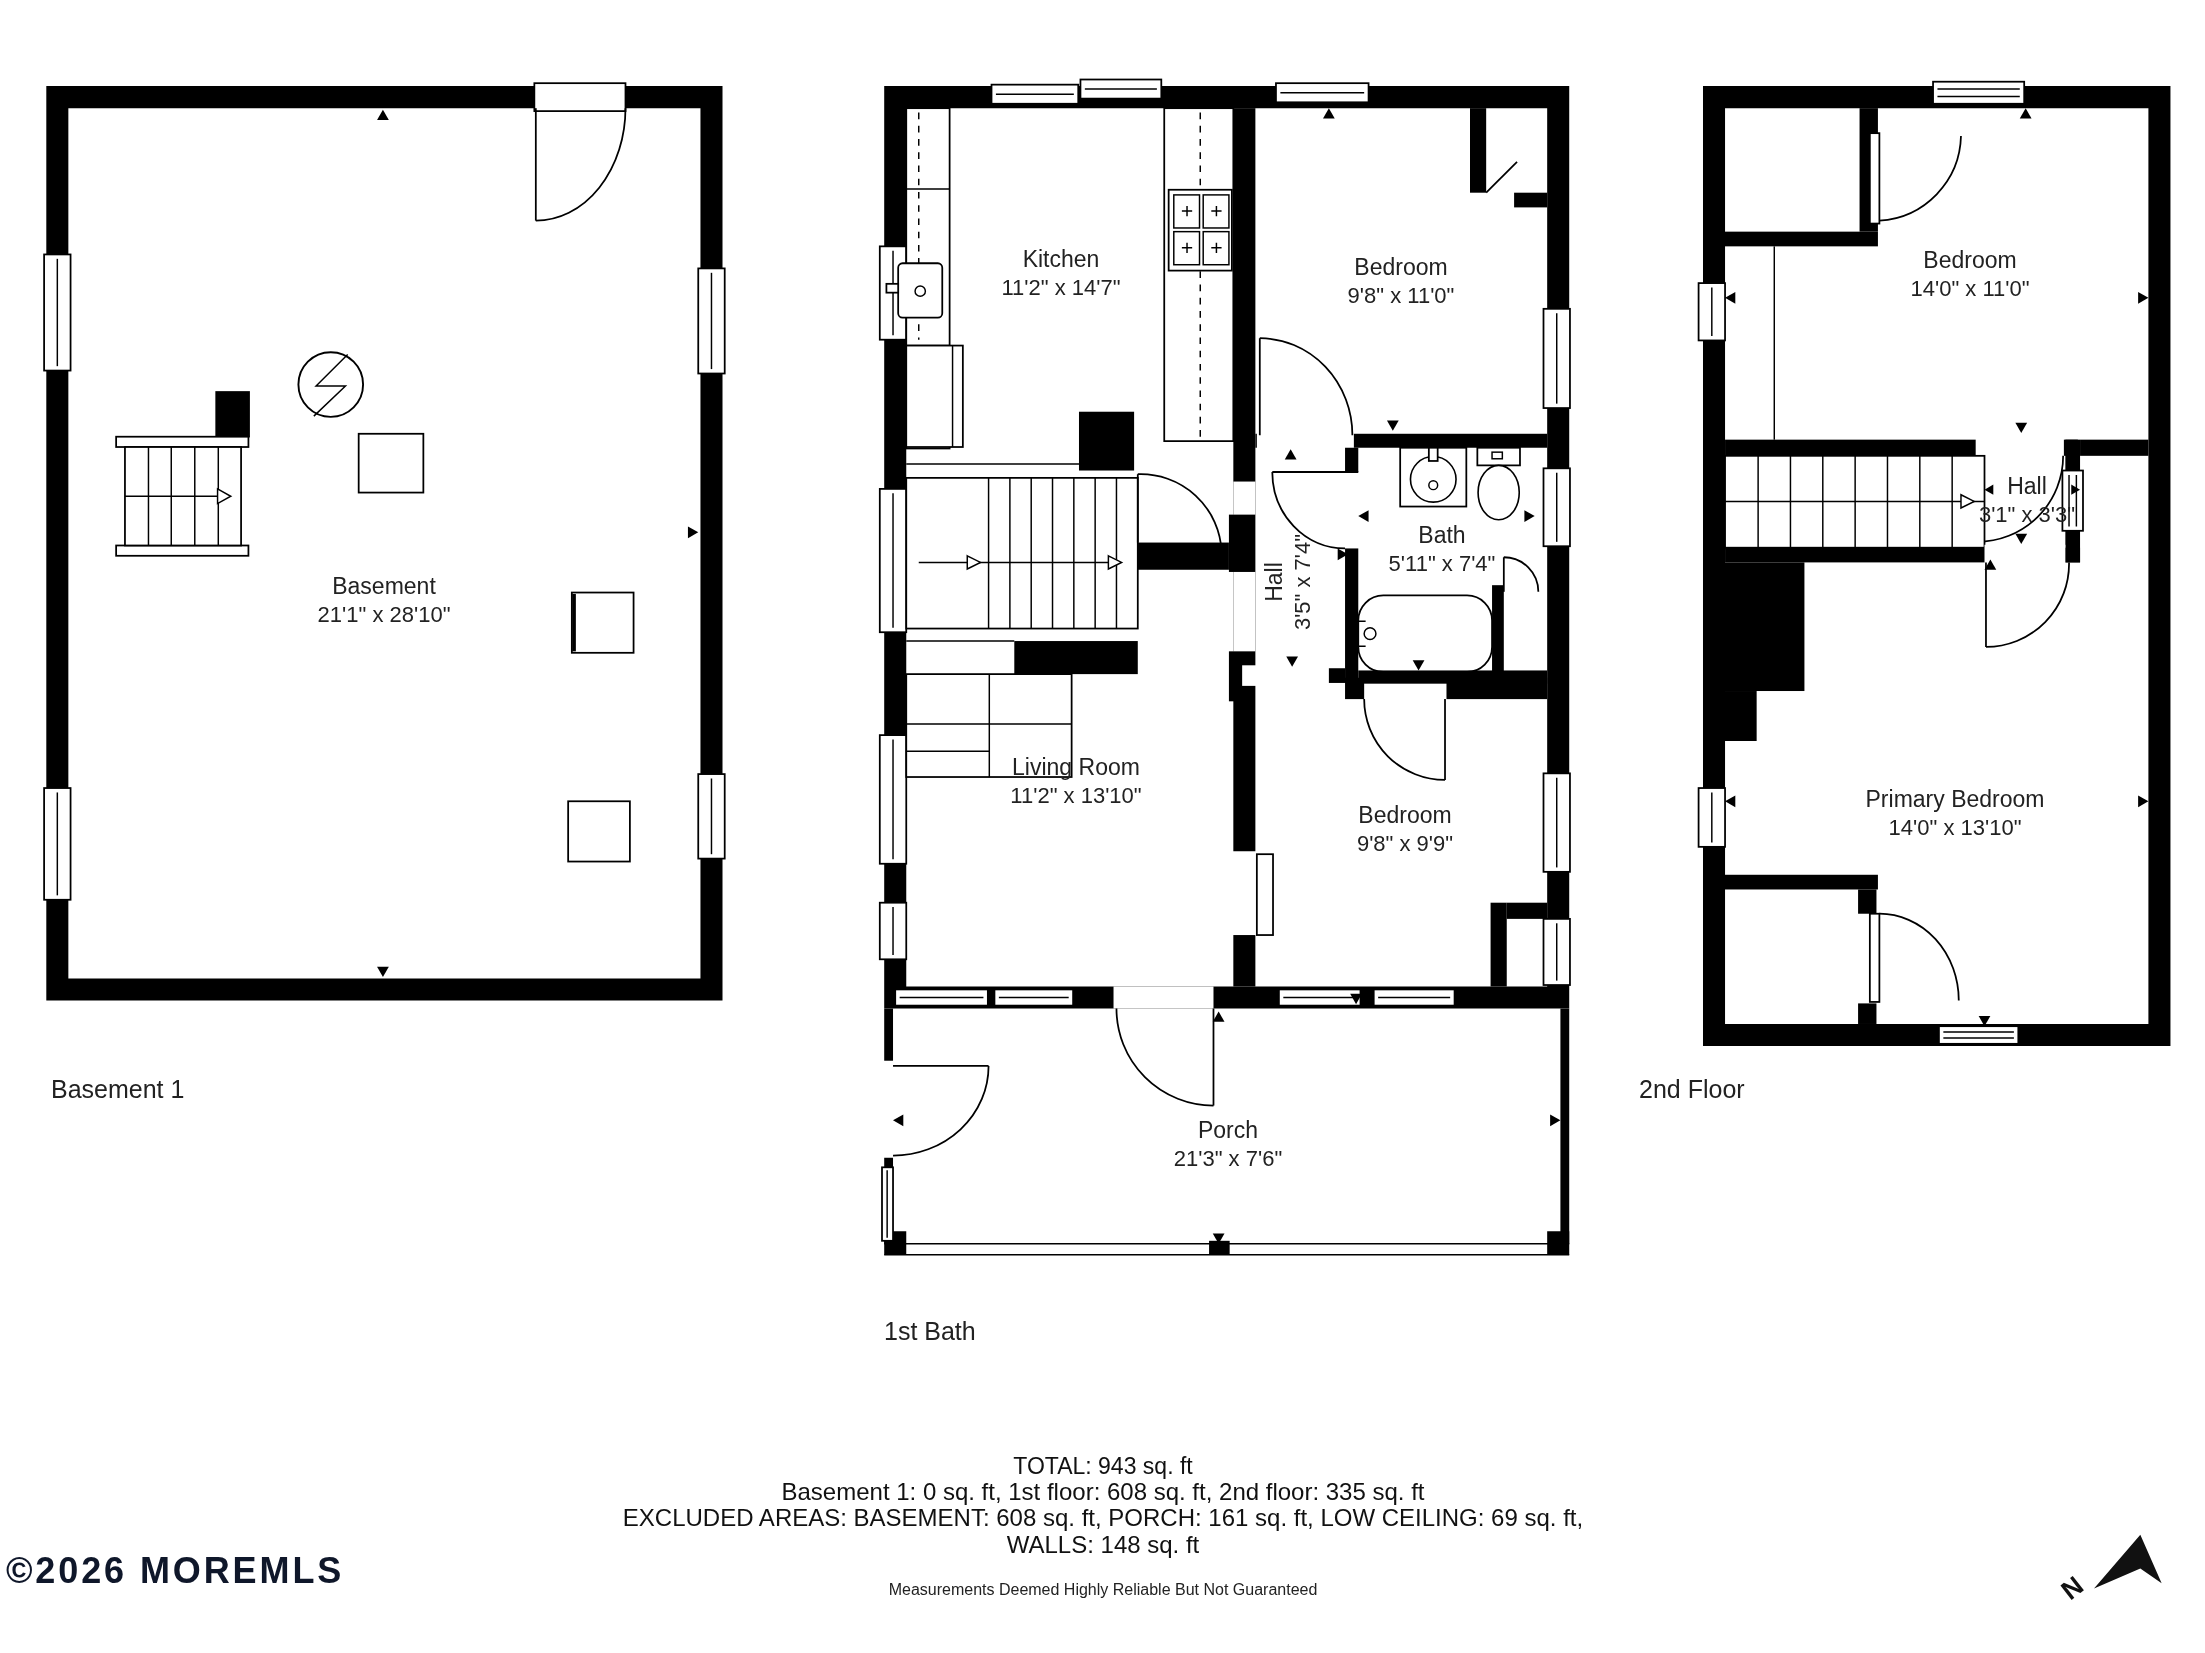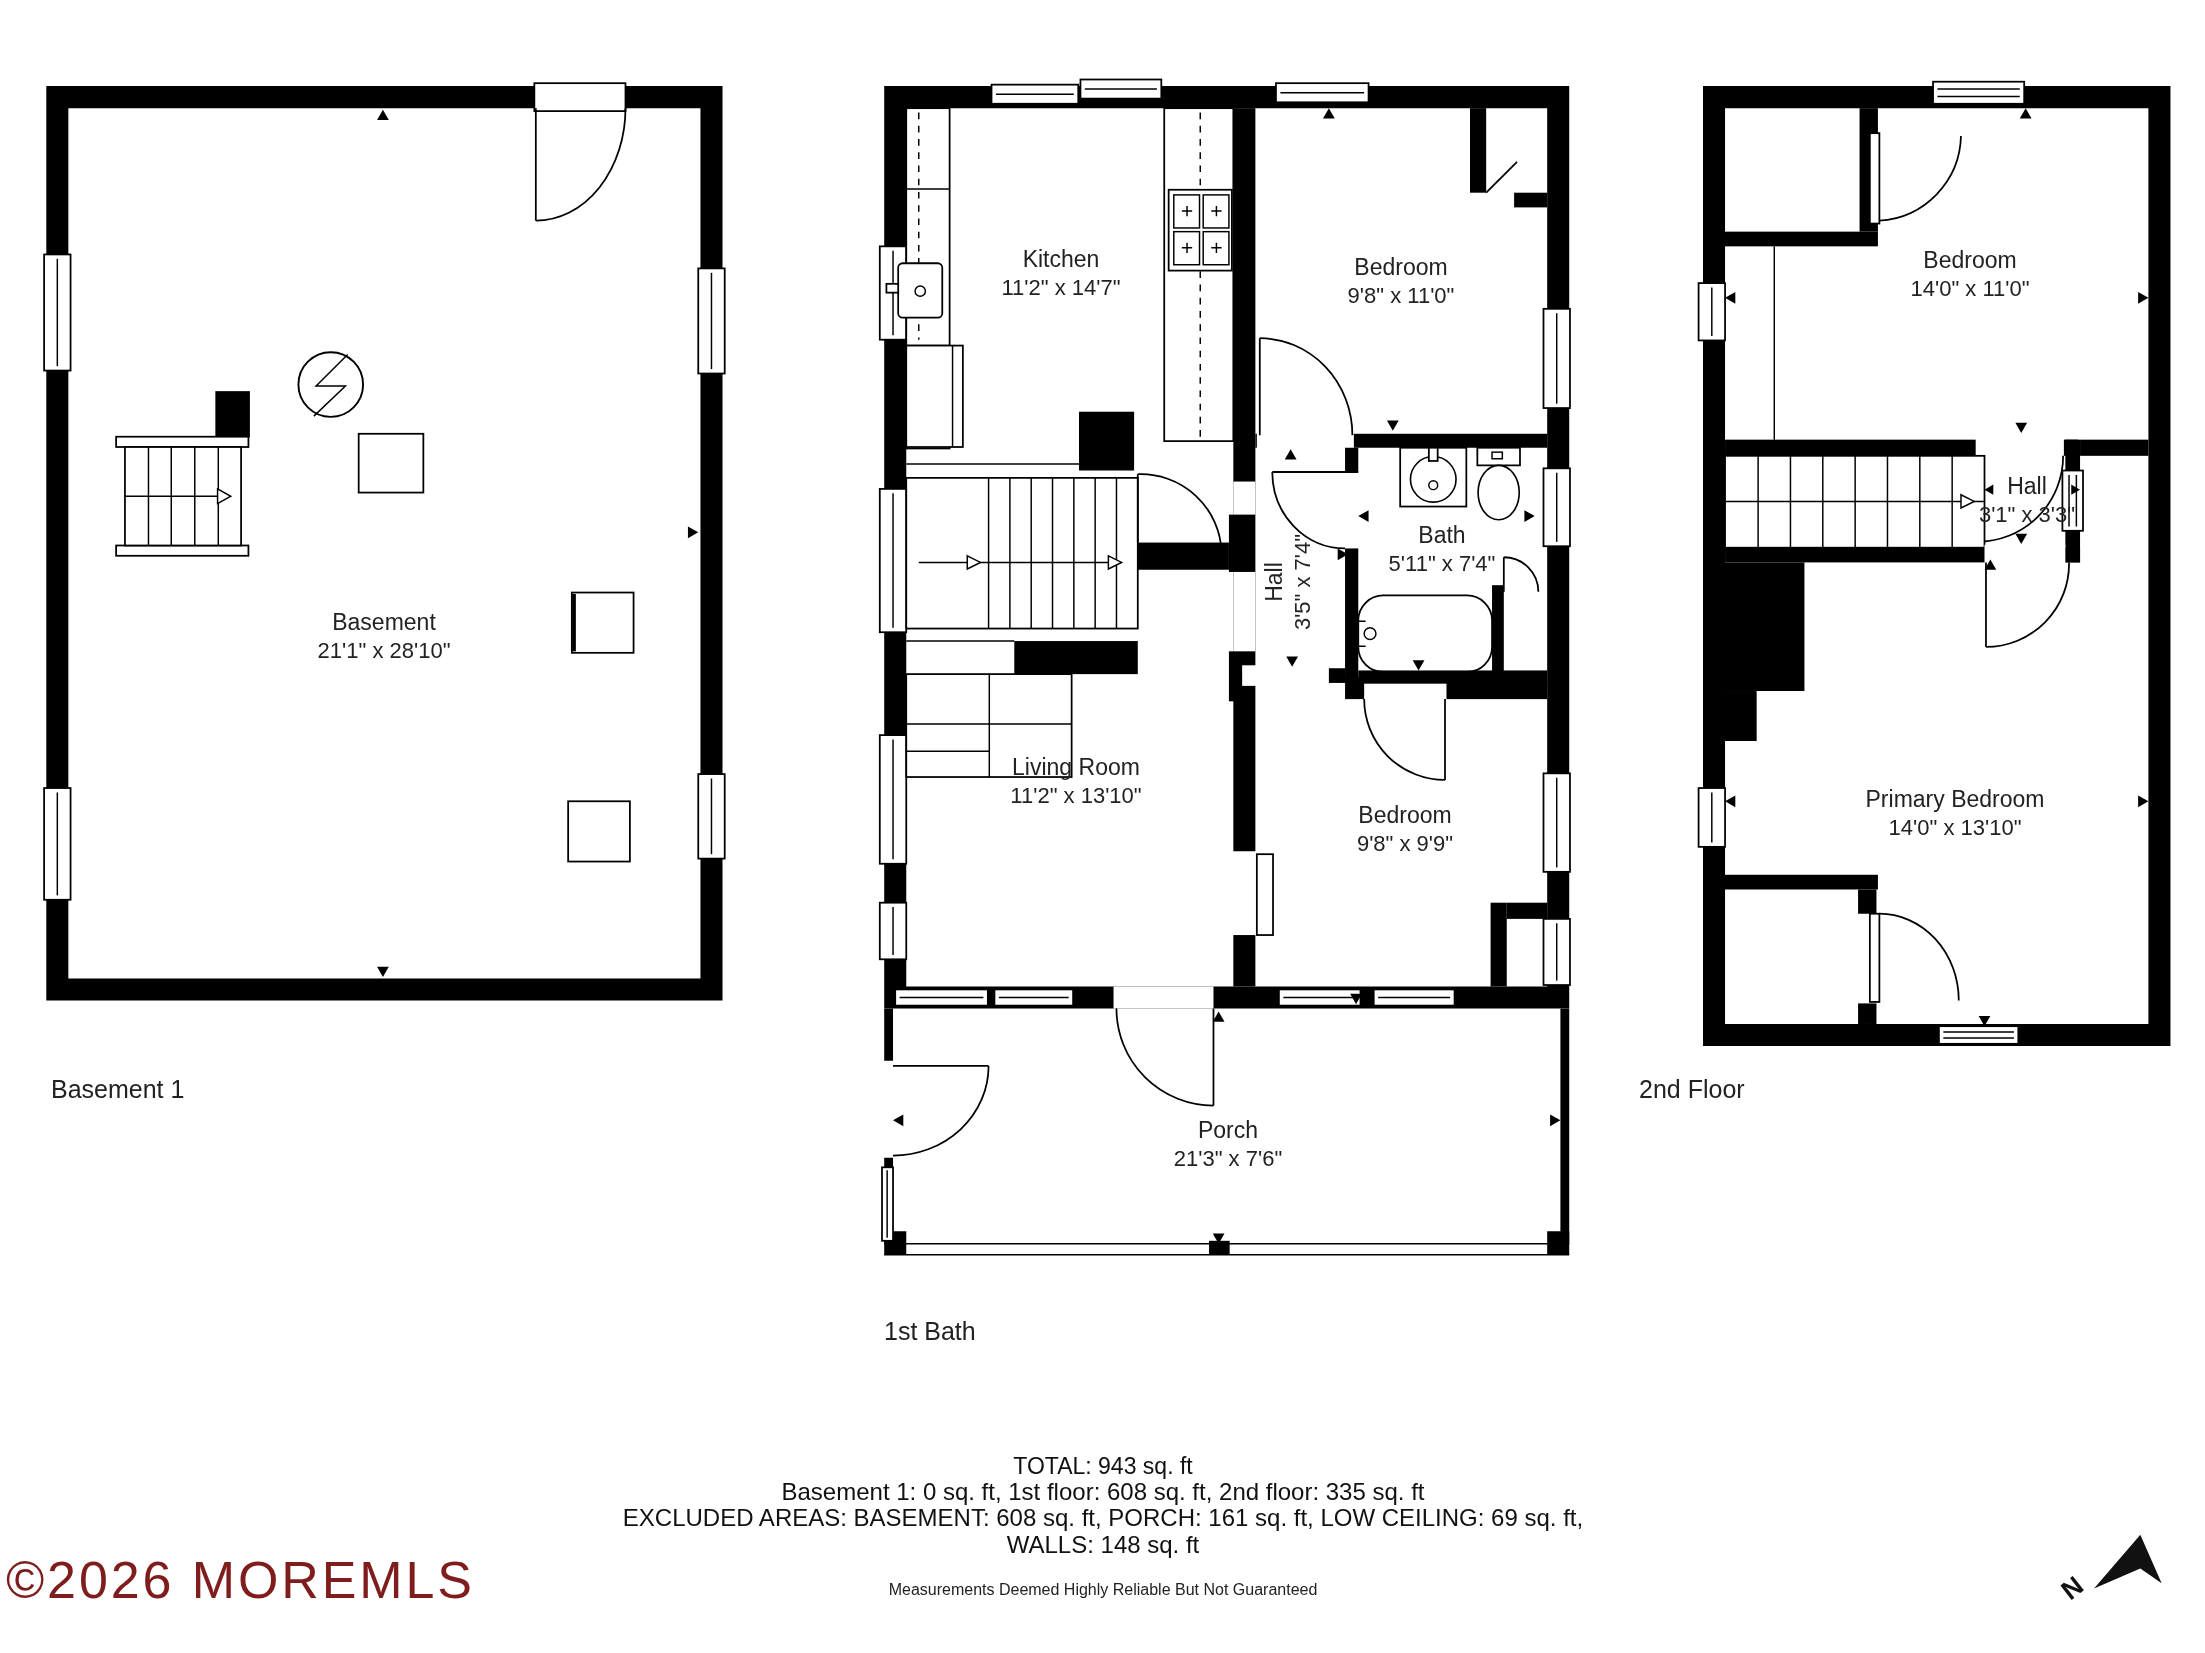--- a/index.html
+++ b/index.html
@@ -9,22 +9,22 @@
   .room-label{position:absolute;transform:translate(-50%,-50%);text-align:center;
               color:#222;line-height:1.28;white-space:nowrap;}
   .room-label .rname{font-size:23px;}
   .room-label .rdims{font-size:22px;}
   .room-label.rot{transform:translate(-50%,-50%) rotate(-90deg);}
   .caption{position:absolute;font-size:25px;color:#222;}
   .summary{position:absolute;left:515px;top:1454px;width:1176px;text-align:center;color:#111;}
   .summary .total{font-size:23px;font-weight:normal;line-height:1.1;}
   .summary .sline{font-size:24px;line-height:1.09;}
   .summary .disclaimer{font-size:16px;margin-top:23.5px;color:#222;}
-  .watermark{position:absolute;left:5.9px;top:1550px;font-size:52px;letter-spacing:2.9px;
-             color:#7f1d1d;font-weight:400;}
+  .watermark{position:absolute;left:5.9px;top:1550px;font-size:36px;letter-spacing:2.9px;
+             color:#0f172a;font-weight:700;}
   .north-n{position:absolute;left:2063px;top:1573px;font-size:26.5px;font-weight:bold;color:#111;
            transform:rotate(-38deg);}
   .w{fill:#ffffff;stroke:#000;stroke-width:2.4;}
   .ln{stroke:#000;stroke-width:2.4;fill:none;}
   .thin{stroke:#000;stroke-width:2;fill:none;}
   .dash{stroke:#000;stroke-width:2;fill:none;stroke-dasharray:9 9;}
   .blk{fill:#000;stroke:none;}
   .tick{fill:#000;stroke:none;}
   .openarrow{fill:#fff;stroke:#000;stroke-width:2;}
 </style>
@@ -386,21 +386,21 @@
       <polygon class="tick" points="2742,726 2758,726 2750,740"></polygon>
       <polygon class="tick" points="2700,775 2716,775 2708,761"></polygon>
     </g>
   </g>
 
   <g>
     <polygon fill="#111" points="2912,2088 2849,2161 2912,2134 2941,2154"></polygon>
   </g>
 </svg>
 
-<div class="room-label" style="left:384px;top:601px;margin-top:36px;">
+<div class="room-label" style="left:384px;top:601px;">
   <div class="rname">Basement</div>
   <div class="rdims">21'1" x 28'10"</div>
 </div>
 
 <div class="room-label" style="left:1061px;top:274px;">
   <div class="rname">Kitchen</div>
   <div class="rdims">11'2" x 14'7"</div>
 </div>
 
 <div class="room-label" style="left:1401px;top:282px;">

